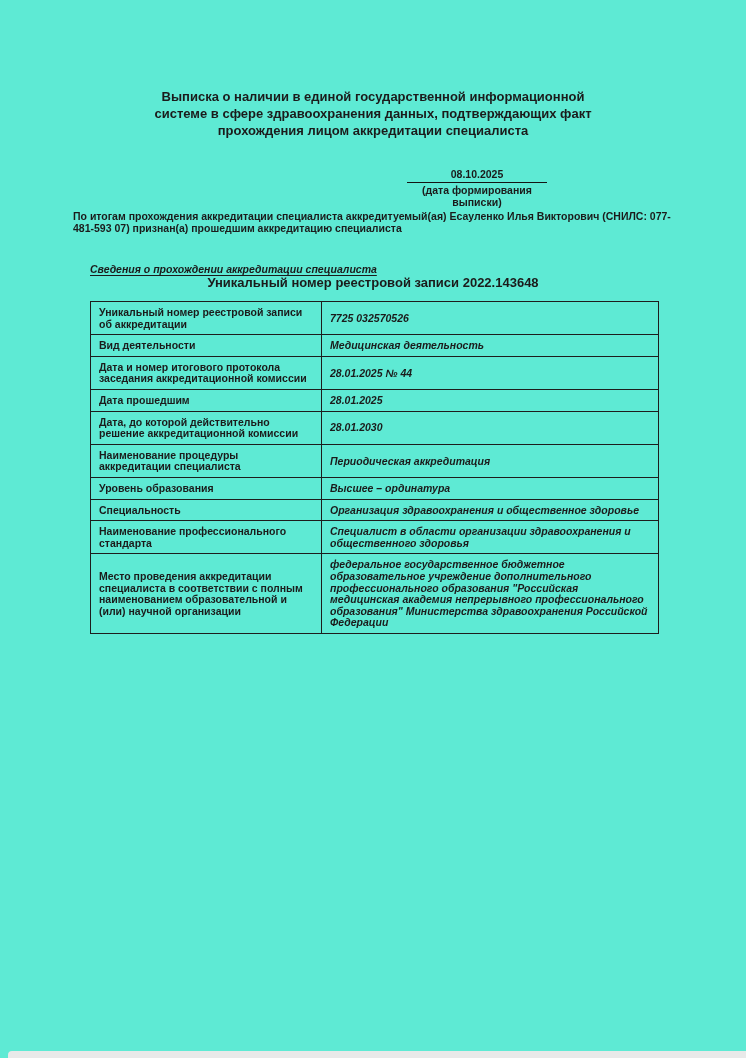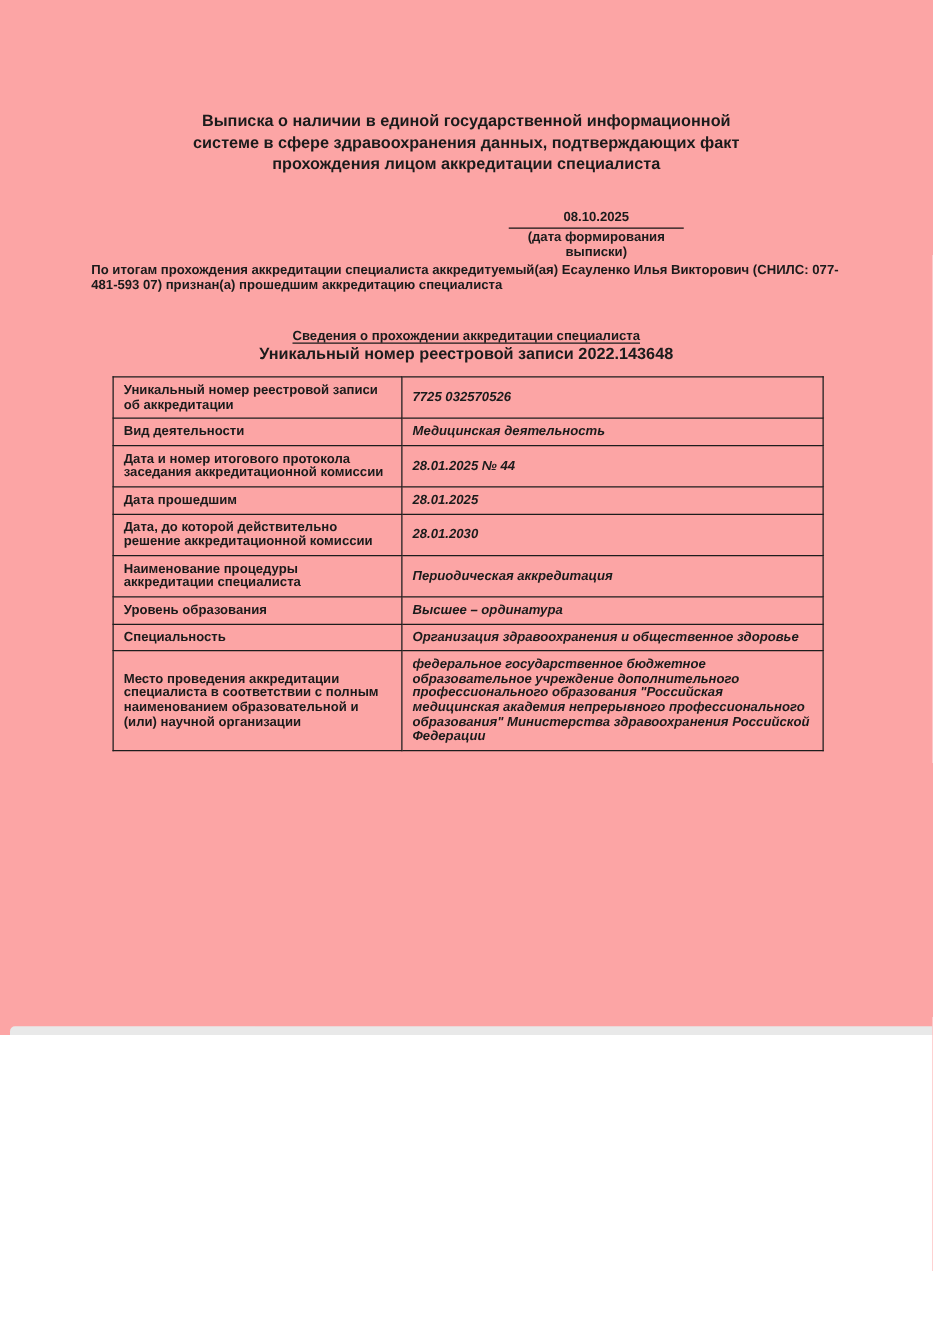--- a/index.html
+++ b/index.html
@@ -3,33 +3,33 @@
 <meta charset="utf-8">
 <style>
   html,body{margin:0;padding:0;}
   body{
     width:746px;height:1058px;
     background:#ffffff;
     font-family:"Liberation Sans","DejaVu Sans",sans-serif;
     color:#1b1b1b;
     -webkit-font-smoothing:antialiased;
   }
-  .page{position:relative;width:746px;height:828px;overflow:hidden;background:#fca5a5;}
+  .page{position:relative;width:746px;height:1058px;overflow:hidden;background:#5eead4;}
   .content{width:566px;margin:0 auto;padding-top:88px;font-weight:bold;}
 
   .doc-title{width:480px;margin:0 auto;text-align:center;font-size:13px;line-height:17px;font-weight:bold;}
 
   .date-block{width:150px;margin:29px 0 0 312px;text-align:center;}
   .date-value{font-size:10.5px;line-height:12px;padding-bottom:2px;}
   .date-underline{border-top:1.6px solid #141414;width:140px;margin:0 auto;}
   .date-caption{font-size:10.5px;line-height:12px;padding-top:1px;}
 
   .intro{margin-top:3px;text-align:left;font-size:10.5px;line-height:11.5px;width:600px;margin-left:-17px;}
 
-  .section-heading{margin-top:29px;text-align:center;font-size:10.5px;line-height:12px;text-decoration:underline;text-underline-offset:2px;}
+  .section-heading{margin-top:29px;font-size:10.5px;line-height:12px;text-decoration:underline;text-underline-offset:2px;font-style:italic;}
 
   .registry-heading{margin-top:0;text-align:center;font-size:13px;line-height:15px;}
 
   table.acc{border-collapse:collapse;width:566px;margin-top:11px;table-layout:fixed;}
   table.acc td{
     border:1.4px solid #1d1d1d;
     font-size:10.5px;line-height:11.6px;
     font-weight:bold;
     padding:5px 8px 4px 8px;
     vertical-align:middle;
@@ -95,20 +95,24 @@
         </tr>
         <tr>
           <td class="col-label">Уровень образования</td>
           <td class="col-value">Высшее – ординатура</td>
         </tr>
         <tr>
           <td class="col-label">Специальность</td>
           <td class="col-value">Организация здравоохранения и общественное здоровье</td>
         </tr>
         <tr>
+          <td class="col-label">Наименование профессионального стандарта</td>
+          <td class="col-value">Специалист в области организации здравоохранения и общественного здоровья</td>
+        </tr>
+        <tr>
           <td class="col-label">Место проведения аккредитации специалиста в соответствии с полным наименованием образовательной и (или) научной организации</td>
           <td class="col-value">федеральное государственное бюджетное образовательное учреждение дополнительного профессионального образования "Российская медицинская академия непрерывного профессионального образования" Министерства здравоохранения Российской Федерации</td>
         </tr>
       </tbody>
     </table>
   </div>
 
   <div class="bottom-bar" style="background: rgb(233, 233, 233);"></div>
 </div>
 

